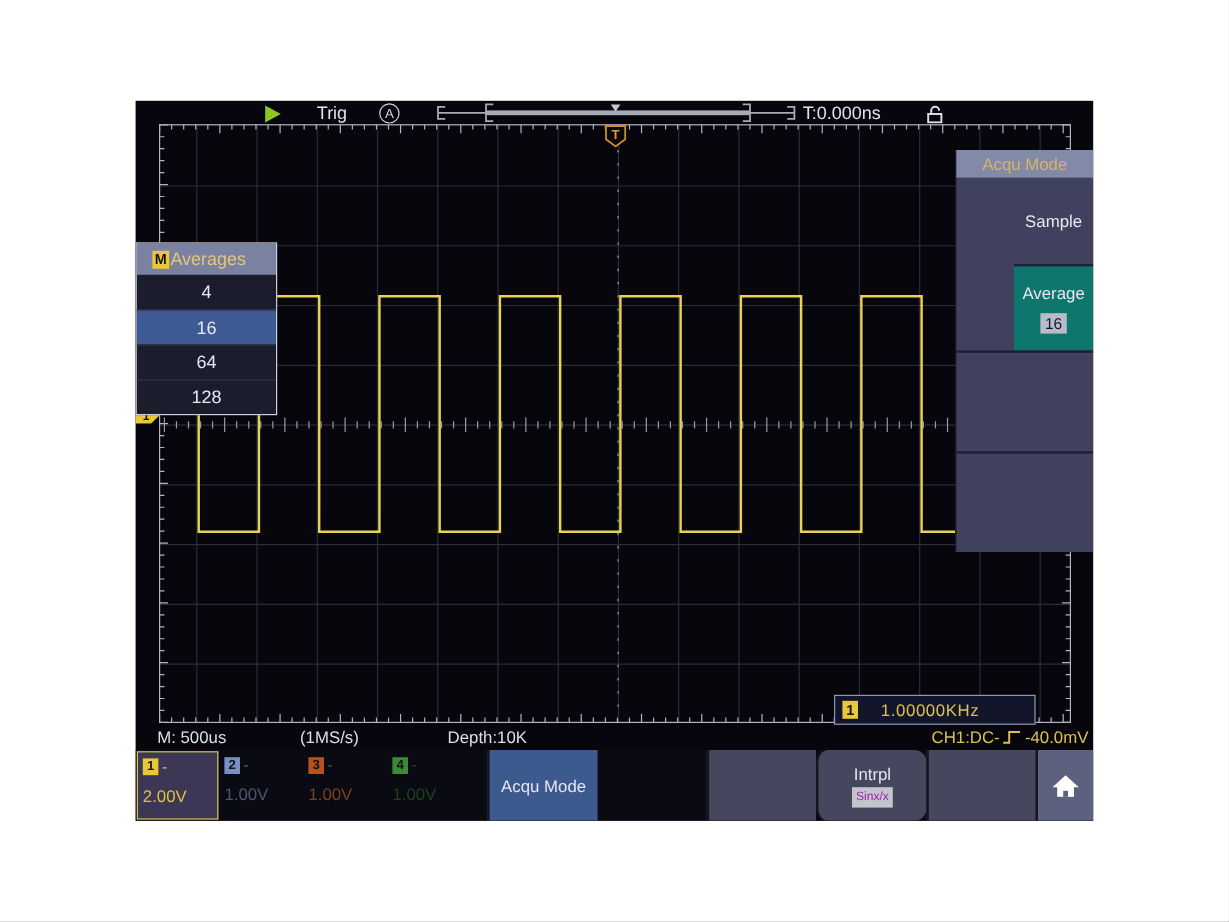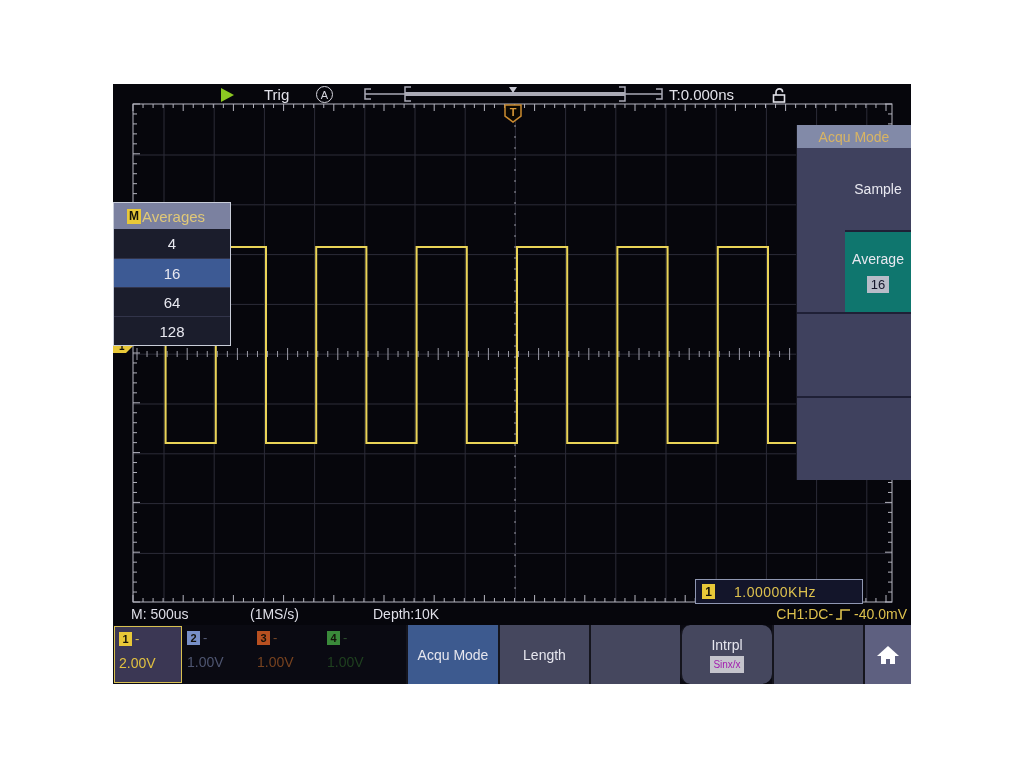--- a/index.html
+++ b/index.html
@@ -28,21 +28,21 @@
     justify-content:center;border-top:1px solid #32344a;}
   .lmenu-row.sel{background:#3d5a94;}
 
   
   .rmenu{position:absolute;left:683px;top:41px;width:115px;background:#3f415e;z-index:5;
     border-left:1px solid #15161f;}
   .rmenu-head{height:23px;background:#828aa8;display:flex;align-items:center;justify-content:center;
     color:#d8b464;font-size:14px;}
   .rmenu-cell{display:flex;flex-direction:column;align-items:center;justify-content:center;
     color:#e8e8f0;font-size:14px;border-top:2px solid #1f2036;gap:9px;}
-  .rmenu-cell.c1,.rmenu-cell.c2,.rmenu-cell.c3{height:82px;margin-left:48px;}
+  .rmenu-cell.c1,.rmenu-cell.c2,.rmenu-cell.c3{height:72px;margin-left:48px;}
   .rmenu-cell.c4,.rmenu-cell.c5{height:84px;}
   .rmenu-cell.sel{background:#0f766e;}
   .val-badge{background:#b8bcc8;color:#15162a;font-size:13px;padding:0 4px;line-height:17px;}
 
   
   .freq{position:absolute;left:582px;top:495px;width:168px;height:25px;background:#13152a;
     border:1px solid #8f97b2;display:flex;align-items:center;z-index:4;}
   .freq-badge{background:#e8c838;color:#14120a;font-weight:bold;font-size:12px;width:13px;height:15px;
     margin-left:6px;display:flex;align-items:center;justify-content:center;}
   .freq-val{color:#ddc14e;font-size:14px;margin-left:19px;letter-spacing:0.5px;}
@@ -529,21 +529,20 @@
     </div>
     <div class="ch-tile" style="left:210px;width:69px;">
       <div class="ch-head" style="color:#2f4f2f;">
         <span class="ch-badge" style="background:#3a8a3a;">4</span>
         <span>-</span>
       </div>
       <div class="ch-scale" style="color:#1f401f;">1.00V</div>
     </div>
 
     <div class="btn active" style="left:293px;width:92px;">Acqu Mode</div>
-    <div class="btn" style="left:385px;width:91px;">Length</div>
     <div class="btn" style="left:476px;width:91px;"></div>
     <div class="btn" style="left:567px;width:92px;border-radius:10px;">
       <span>Intrpl</span>
       <span class="sinx-badge">Sinx/x</span>
     </div>
     <div class="btn" style="left:659px;width:91px;"></div>
     <div class="btn home" style="left:750px;width:48px;">
       <svg width="26" height="24">
         <polygon points="13,3 24,13 2,13" fill="#ffffff"></polygon>
         <rect x="6" y="12" width="14" height="9" fill="#ffffff"></rect>

